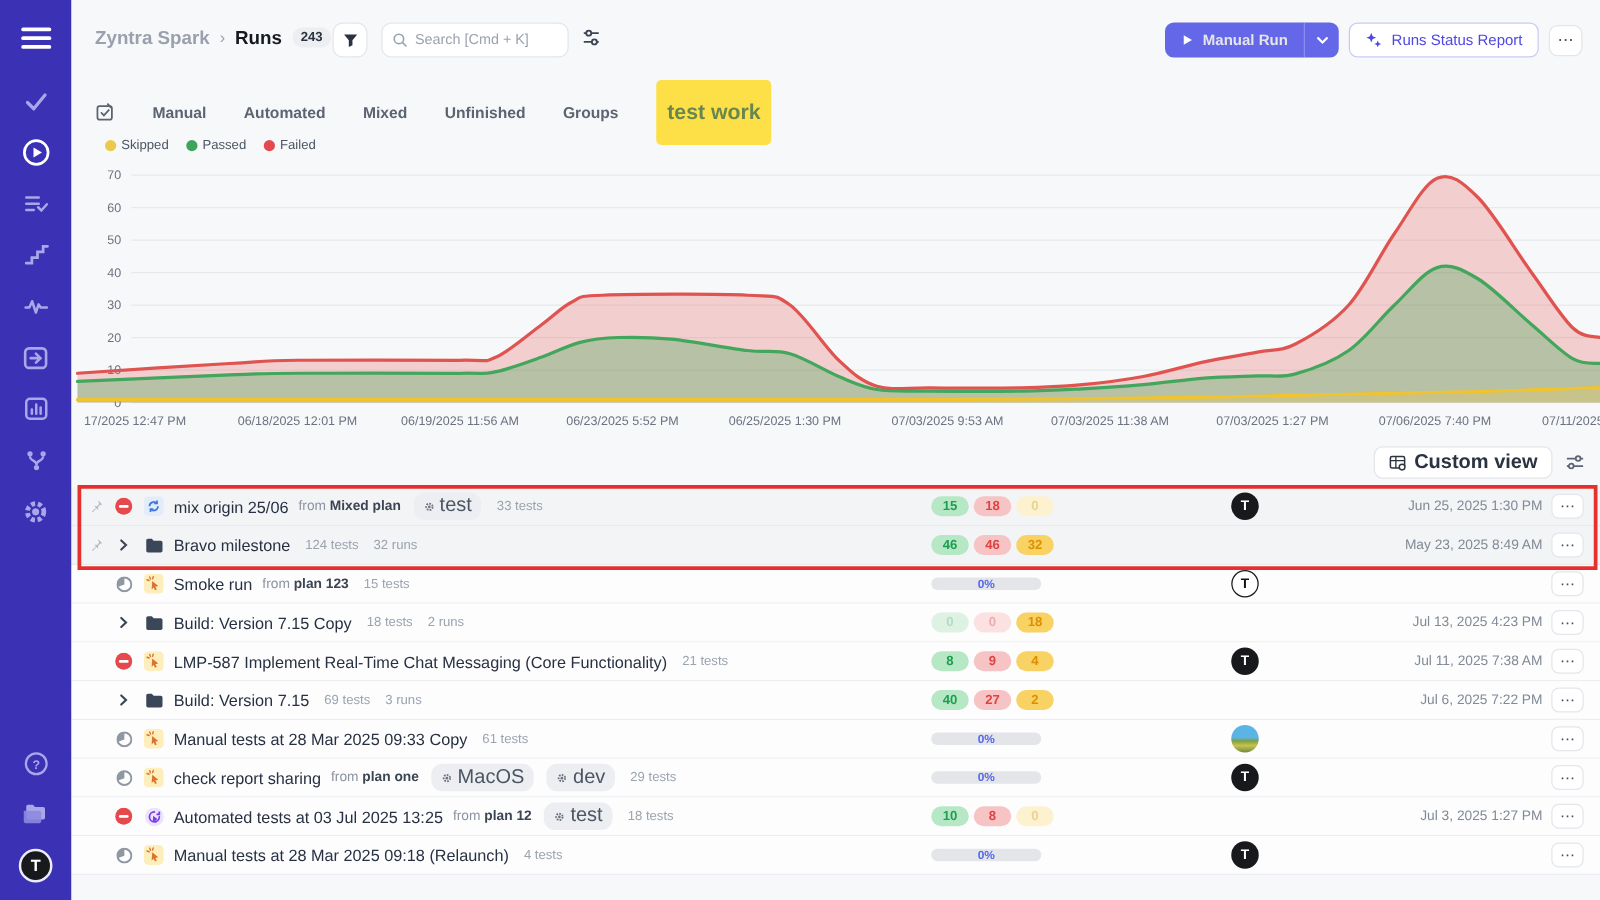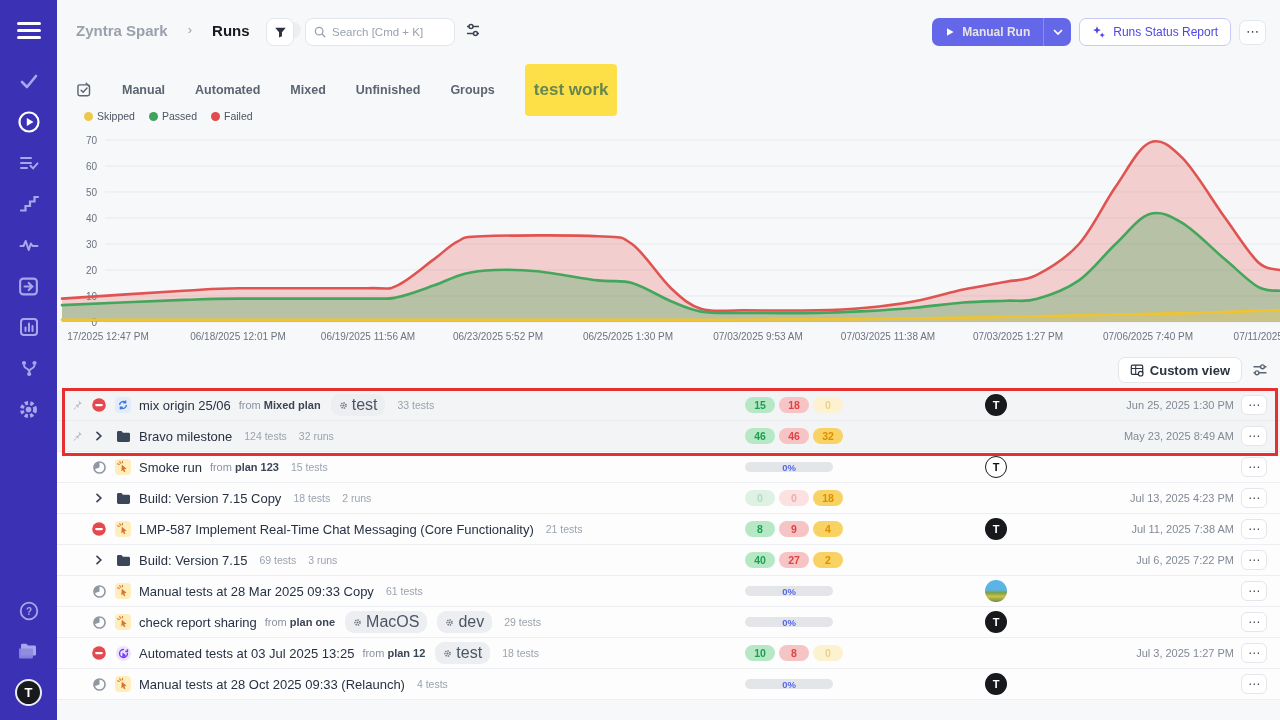--- a/index.html
+++ b/index.html
@@ -13,21 +13,21 @@
   .sb-burger { margin-top:18px; width:24px; cursor:pointer; }
   .sb-burger span { display:block; height:3px; background:#fff; border-radius:2px; margin:4px 0; }
   .sb-nav { margin-top:26px; display:flex; flex-direction:column; align-items:center; gap:17px; }
   .sb-ic { width:24px; height:24px; display:flex; align-items:center; justify-content:center; cursor:pointer; }
   .sb-bottom { margin-top:auto; margin-bottom:14px; display:flex; flex-direction:column; align-items:center; gap:16px; }
   .sb-avatar { width:27px; height:27px; border-radius:50%; background:#17191d; color:#fff; font-weight:bold;
                font-size:13px; display:flex; align-items:center; justify-content:center; border:2px solid #ececf8; cursor:pointer; }
 
   
   .hdr { position:absolute; left:57px; top:0; width:1223px; height:64px; }
-  .crumbs { position:absolute; left:19px; top:22px; font-size:15px; display:flex; align-items:flex-start; gap:20px; }
+  .crumbs { position:absolute; left:19px; top:22px; font-size:15px; display:flex; align-items:flex-start; gap:8px; }
   .crumb-proj { color:#9aa1ad; font-weight:600; }
   .crumb-sep { color:#9aa1ad; font-size:13px; }
   .crumb-page { color:#16191f; font-weight:700; }
   .count-badge { background:#eceef2; color:#2b3340; font-size:10.5px; font-weight:700; border-radius:9px; padding:2px 7px; }
   .icon-btn { position:absolute; width:28px; height:28px; background:#fff; border:1px solid #e3e6ea; border-radius:8px;
               display:flex; align-items:center; justify-content:center; cursor:pointer; }
   .search { position:absolute; left:248px; top:18px; width:150px; height:28px; background:#fff; border:1px solid #e3e6ea;
             border-radius:8px; display:flex; align-items:center; padding:0 8px; gap:6px; }
   .search input { border:none; outline:none; width:110px; font-size:11.5px; color:#374151; background:transparent; font-family:inherit; }
   .search input::placeholder { color:#9aa3ae; }
@@ -48,21 +48,21 @@
 
   
   .legend { position:absolute; left:84px; top:110px; display:flex; gap:14px; align-items:center; }
   .lg-item { display:flex; align-items:center; gap:4px; font-size:10.5px; color:#4b5563; }
   .lg-dot { width:9px; height:9px; border-radius:50%; }
   #chart { position:absolute; left:57px; top:128px; }
 
   
   .view-row { position:absolute; right:12px; top:357px; display:flex; align-items:center; gap:10px; }
   .btn-view { display:flex; align-items:center; gap:6px; height:26px; padding:0 11px; background:#fff; border:1px solid #e3e6ea;
-              border-radius:7px; font-size:13px; font-weight:600; color:#2b3340; cursor:pointer; }
+              border-radius:7px; font-size:16px; font-weight:600; color:#2b3340; cursor:pointer; }
 
   
   .table { position:absolute; left:57px; top:390px; width:1223px; }
   .row { position:relative; height:31px; display:flex; align-items:center; background:#fdfdfe;
          border-bottom:1px solid #edeef2; font-size:13px; }
   .row.pinned { background:#f3f4f6; border-bottom:1px solid #e8eaee; }
   .cell-lead { display:flex; align-items:center; padding-left:10px; }
   .pin-slot { width:20px; display:flex; justify-content:center; }
   .st-slot { width:24px; display:flex; justify-content:center; }
   .ty-slot { width:24px; display:flex; justify-content:center; }
@@ -600,21 +600,21 @@
               <path d="M7 7V1.2A5.8 5.8 0 0 0 1.6 9l5.4-2z" fill="#8f97a3"></path>
             </svg>
           </span>
           <span class="ty-slot">
             <svg width="16" height="16" viewBox="0 0 16 16">
               <rect width="16" height="16" rx="4" fill="#fdeebc"></rect>
               <path d="M6.8 5.8l4.8 4-2.3.5 1.1 2.3-1.4.6-1-2.3-1.7 1.4z" fill="#d9732f"></path>
               <path d="M4.8 2.6l.6 1.7M2.6 4.8l1.7.6M7.6 2.4l-.5 1.6" stroke="#d9732f" stroke-width="1.1" stroke-linecap="round"></path>
             </svg>
           </span>
-          <span class="r-title">Manual tests at 28 Oct 2025 09:33 (Relaunch)</span>
+          <span class="r-title">Manual tests at 28 Mar 2025 09:18 (Relaunch)</span>
           <span class="r-meta">
             <span>4 tests</span>
           </span>
         </div>
         <div class="prog">
           <span>0%</span>
         </div>
         <span class="ava t-dark">T</span>
         <span class="r-more">⋯</span>
       </div>

